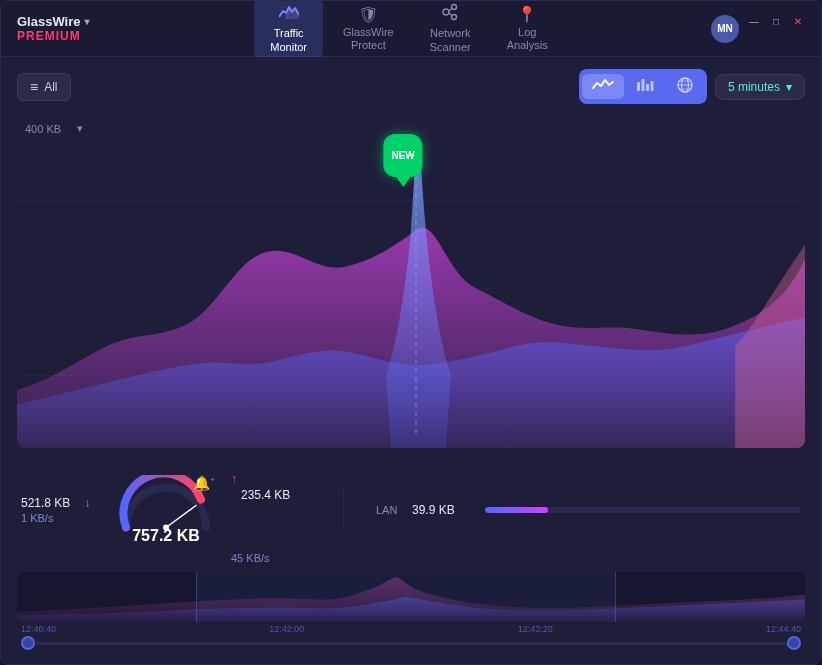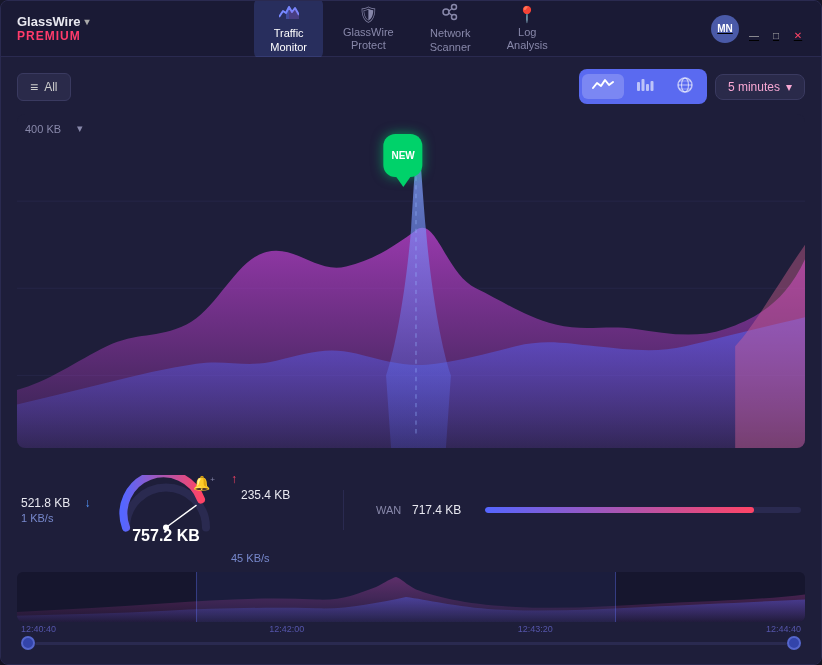--- a/index.html
+++ b/index.html
@@ -80,23 +80,22 @@
     }
     .nav-item .nav-icon {
       font-size: 16px;
     }
     .nav-item .nav-label {
       text-align: center;
       line-height: 1.2;
     }
     .title-bar-controls {
       display: flex;
-      align-items: flex-end;
+      align-items: flex-start;
       gap: 8px;
-      text-decoration: underline;
     }
     .avatar-btn {
       width: 28px;
       height: 28px;
       border-radius: 50%;
       background: #4a5aa8;
       color: #fff;
       font-size: 10px;
       font-weight: 700;
       display: flex;
@@ -169,21 +168,21 @@
       color: #fff;
     }
     .time-selector {
       display: flex;
       align-items: center;
       gap: 6px;
       background: #2a2a4a;
       border: 1px solid #3a3a60;
       border-radius: 8px;
       padding: 5px 12px;
-      color: #f9a8d4;
+      color: #5eead4;
       font-size: 12px;
       cursor: pointer;
     }
     
     .chart-wrapper {
       flex: 1;
       position: relative;
       background: #1e1e3a;
       border-radius: 8px;
       overflow: hidden;
@@ -562,24 +561,24 @@
           <span class="stat-arrow-up">↑</span>
           <span class="stat-up">235.4 KB</span>
         </div>
         <div class="stat-up-speed" style="color:#7788cc;font-size:11px;margin-top:48px;">45 KB/s</div>
       </div>
 
       <div class="stat-divider"></div>
 
       <div class="wan-lan-section">
         <div class="wan-lan-row">
-          <span class="wan-lan-label">WAN</span>
-          <span class="wan-lan-value">717.4 KB</span>
+          <span class="wan-lan-label">LAN</span>
+          <span class="wan-lan-value">39.9 KB</span>
           <div class="progress-bar-bg">
-            <div class="progress-bar-fill wan-fill" style="width:85%;"></div>
+            <div class="progress-bar-fill lan-fill"></div>
           </div>
         </div>
       </div>
     </div>
 
     <div class="mini-chart-wrapper">
       <svg class="mini-chart-svg" viewBox="0 0 790 40" preserveAspectRatio="none">
         <defs>
           <linearGradient id="miniBlue" x1="0" y1="0" x2="0" y2="1">
             <stop offset="0%" stop-color="#5566ff" stop-opacity="0.5"></stop>

